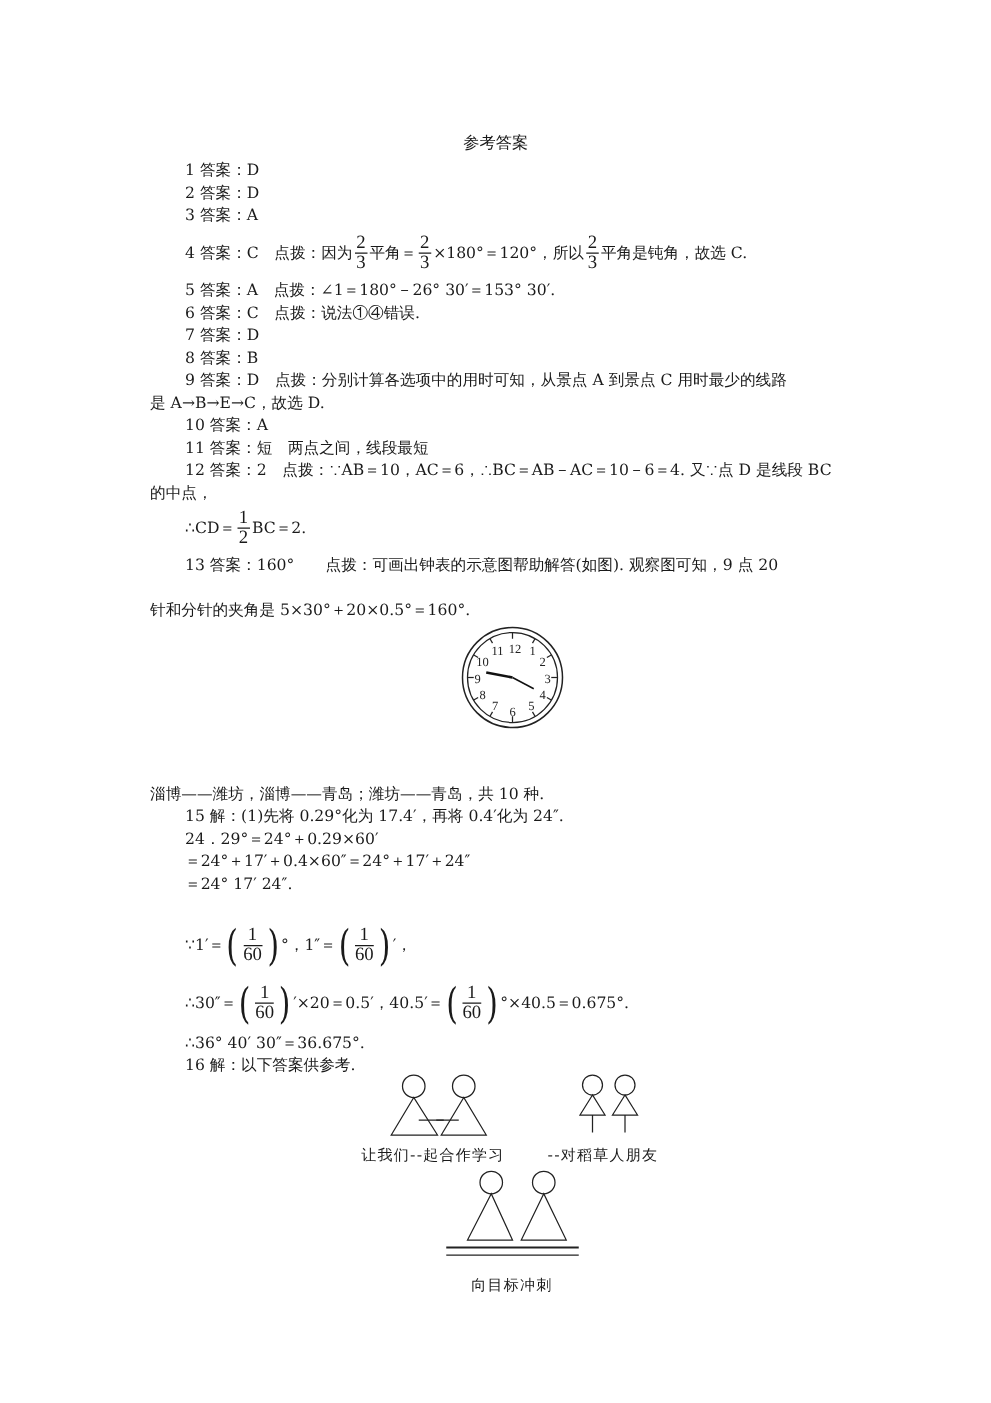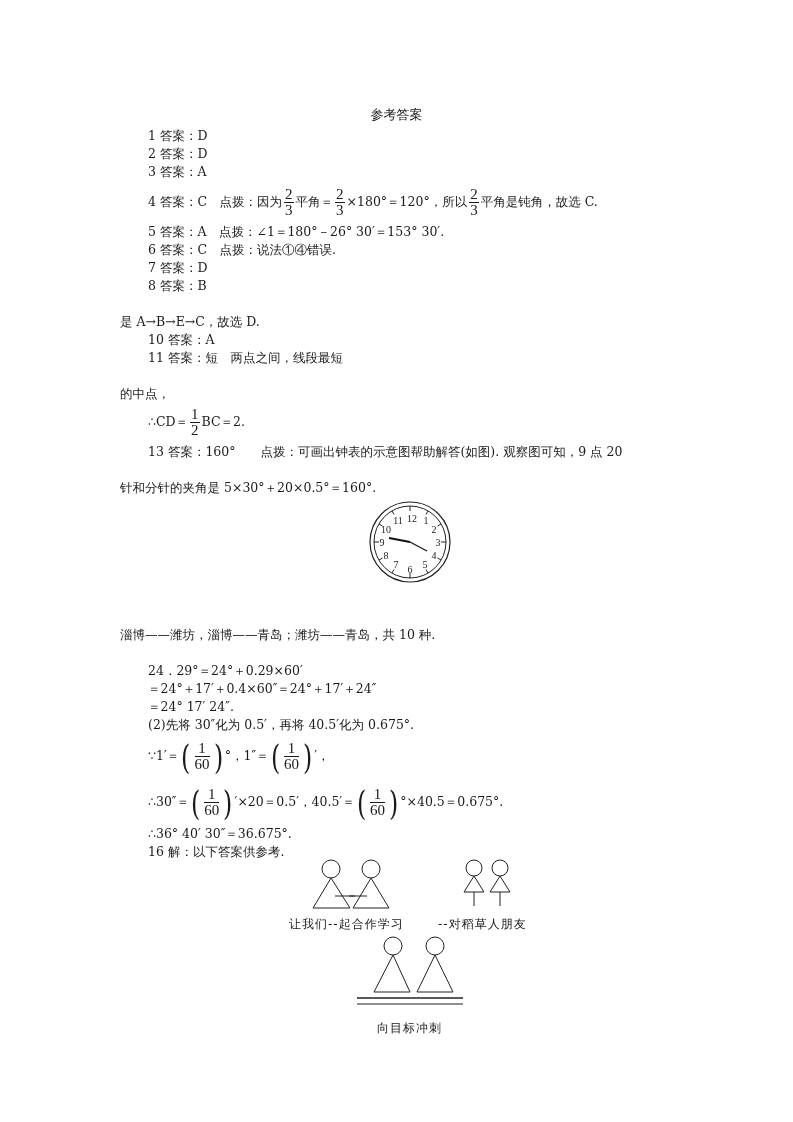--- a/index.html
+++ b/index.html
@@ -27,23 +27,25 @@
   <div class="ln" style="left:148px;top:152px">3 答案：A</div>
 
   <div class="ln" style="left:148px;top:173px;line-height:34px">
     <span>4 答案：C　点拨：因为</span><span class="frac"><span class="n">2</span><span class="d">3</span></span><span>平角＝</span><span class="frac"><span class="n">2</span><span class="d">3</span></span><span>×180°＝120°，所以</span><span class="frac"><span class="n">2</span><span class="d">3</span></span><span>平角是钝角，故选 C.</span>
   </div>
 
   <div class="ln" style="left:148px;top:212px">5 答案：A　点拨：∠1＝180°－26° 30′＝153° 30′.</div>
   <div class="ln" style="left:148px;top:230px">6 答案：C　点拨：说法①④错误.</div>
   <div class="ln" style="left:148px;top:248px">7 答案：D</div>
   <div class="ln" style="left:148px;top:266px">8 答案：B</div>
+  <div class="ln" style="left:148px;top:284px">9 答案：D　点拨：分别计算各选项中的用时可知，从景点 A 到景点 C 用时最少的线路</div>
   <div class="ln" style="left:120px;top:302px">是 A→B→E→C，故选 D.</div>
   <div class="ln" style="left:148px;top:320px">10 答案：A</div>
   <div class="ln" style="left:148px;top:338px">11 答案：短　两点之间，线段最短</div>
+  <div class="ln" style="left:148px;top:356px">12 答案：2　点拨：∵AB＝10，AC＝6，∴BC＝AB－AC＝10－6＝4. 又∵点 D 是线段 BC</div>
   <div class="ln" style="left:120px;top:374px">的中点，</div>
   <div class="ln" style="left:148px;top:393px;line-height:34px">
     <span>∴CD＝</span><span class="frac"><span class="n">1</span><span class="d">2</span></span><span>BC＝2.</span>
   </div>
 
   <div class="ln" style="left:148px;top:432px">13 答案：160°　　点拨：可画出钟表的示意图帮助解答(如图). 观察图可知，9 点 20</div>
   <div class="ln" style="left:120px;top:468px">针和分针的夹角是 5×30°＋20×0.5°＝160°.</div>
 
   <div class="figure" style="left:364px;top:488px;width:92px;height:84px">
     <svg width="92" height="84" viewBox="0 0 92 84">
@@ -76,24 +78,24 @@
         <text x="18" y="46">9</text>
         <text x="22" y="33">10</text>
         <text x="34" y="24">11</text>
       </g>
       <line x1="46" y1="42" x2="25" y2="38" stroke="#111" stroke-width="2"></line>
       <line x1="46" y1="42" x2="63" y2="51" stroke="#111" stroke-width="1.2"></line>
     </svg>
   </div>
 
   <div class="ln" style="left:120px;top:615px">淄博——潍坊，淄博——青岛；潍坊——青岛，共 10 种.</div>
+  <div class="ln" style="left:148px;top:633px">15 解：(1)先将 0.29°化为 17.4′，再将 0.4′化为 24″.</div>
   <div class="ln" style="left:148px;top:651px">24．29°＝24°＋0.29×60′</div>
   <div class="ln" style="left:148px;top:669px">＝24°＋17′＋0.4×60″＝24°＋17′＋24″</div>
   <div class="ln" style="left:148px;top:687px">＝24° 17′ 24″.</div>
-  <div class="ln" style="left:148px;top:705px">(2)先将 30″化为 0.5′，再将 40.5′化为 0.675°.</div>
 
   <div class="ln" style="left:148px;top:724px;line-height:40px">
     <span>∵1′＝</span><span class="paren">(</span><span class="frac"><span class="n">1</span><span class="d">60</span></span><span class="paren">)</span><span>°，1″＝</span><span class="paren">(</span><span class="frac"><span class="n">1</span><span class="d">60</span></span><span class="paren">)</span><span>′，</span>
   </div>
 
   <div class="ln" style="left:148px;top:770px;line-height:40px">
     <span>∴30″＝</span><span class="paren">(</span><span class="frac"><span class="n">1</span><span class="d">60</span></span><span class="paren">)</span><span>′×20＝0.5′，40.5′＝</span><span class="paren">(</span><span class="frac"><span class="n">1</span><span class="d">60</span></span><span class="paren">)</span><span>°×40.5＝0.675°.</span>
   </div>
 
   <div class="ln" style="left:148px;top:814px">∴36° 40′ 30″＝36.675°.</div>

